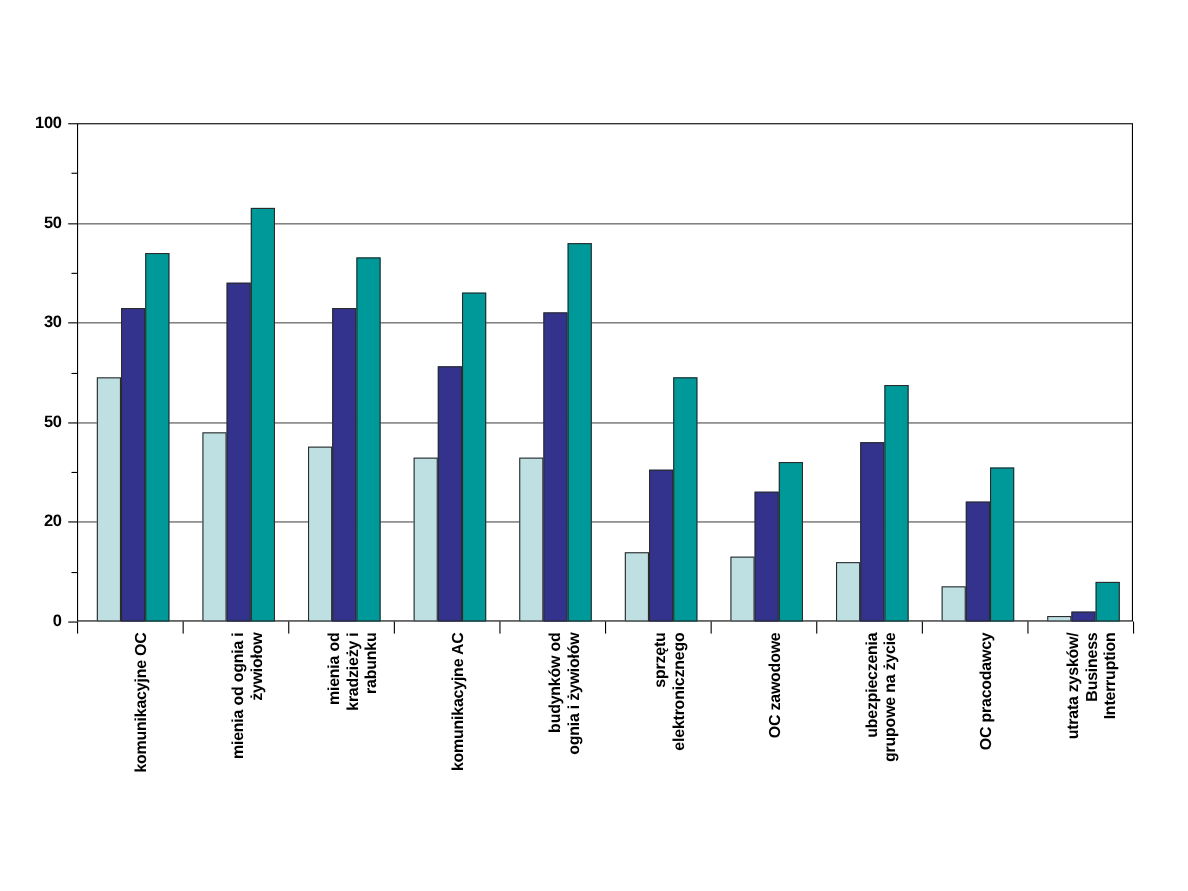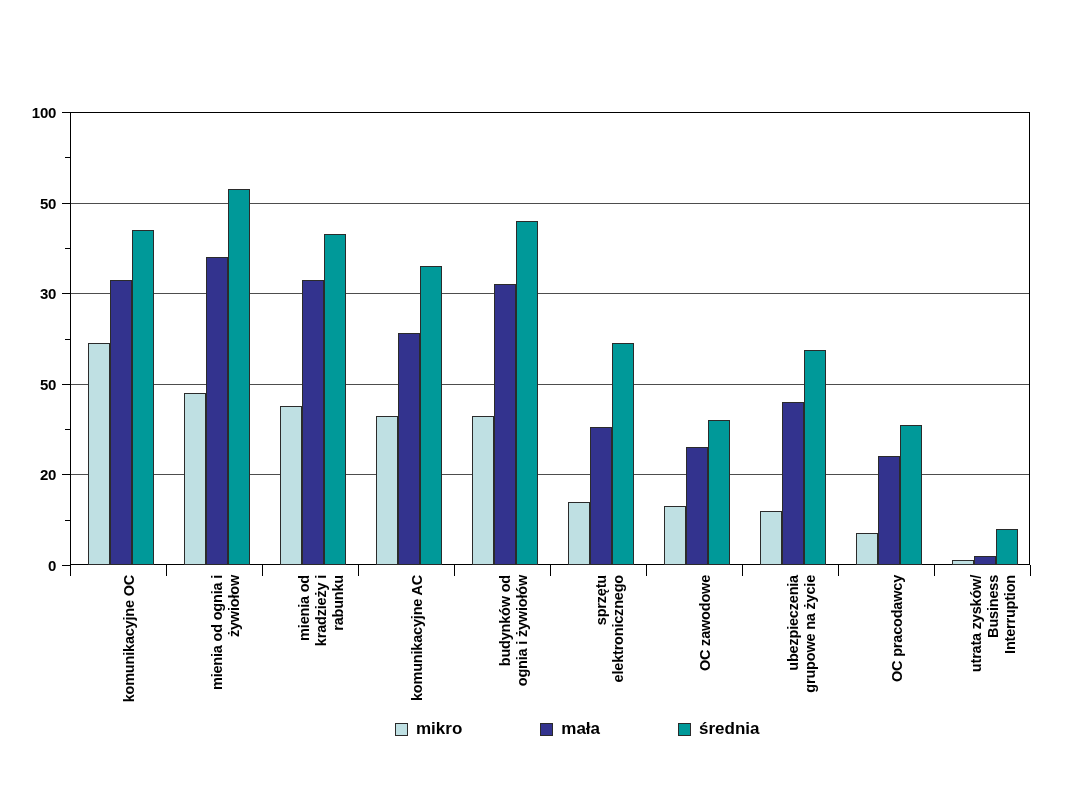--- a/index.html
+++ b/index.html
@@ -304,28 +304,14 @@
       <div class="x-label" style="left: 819px;">
         <span class="ln">OC pracodawcy</span>
       </div>
       <div class="x-label" style="left: 898px;">
         <span class="ln">utrata zysków/</span>
         <span class="ln">Business</span>
         <span class="ln">Interruption</span>
       </div>
     </div>
 
-  <div class="legend">
-    <div class="legend-item">
-      <span class="legend-swatch s0"></span>
-      <span class="legend-label">mikro</span>
-    </div>
-    <div class="legend-item">
-      <span class="legend-swatch s1"></span>
-      <span class="legend-label">mała</span>
-    </div>
-    <div class="legend-item">
-      <span class="legend-swatch s2"></span>
-      <span class="legend-label">średnia</span>
-    </div>
-  </div>
 
 </div>
 
 </body></html>

